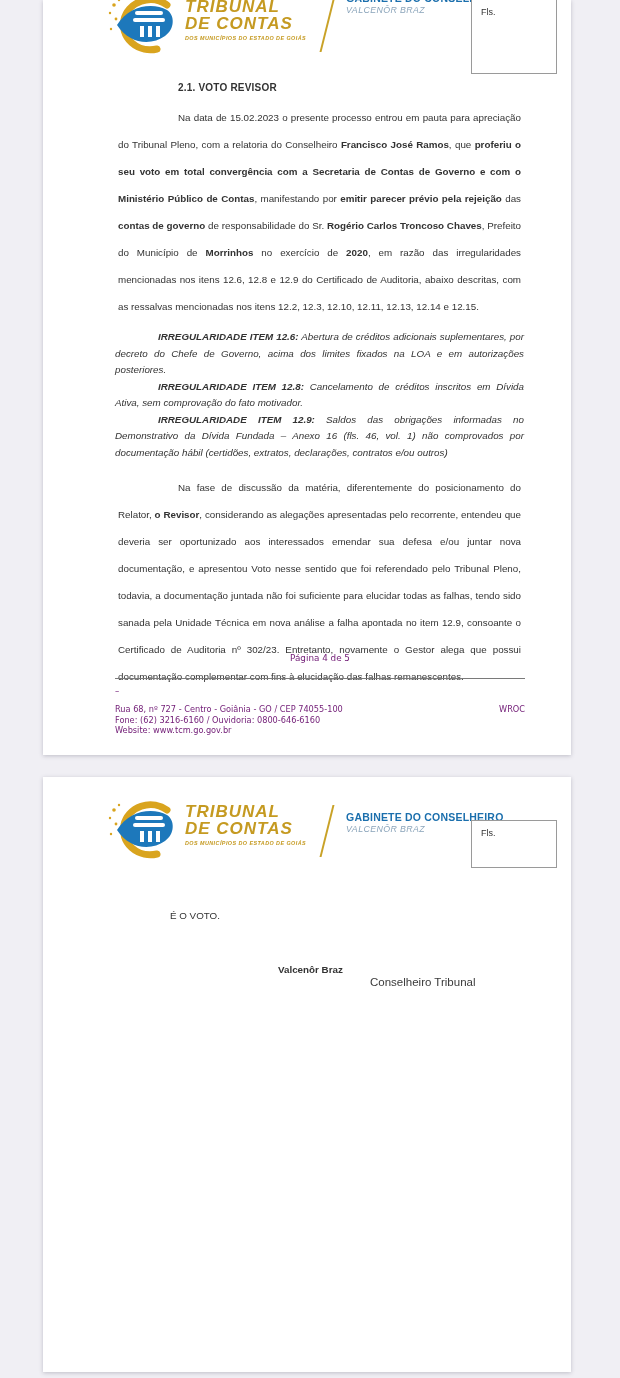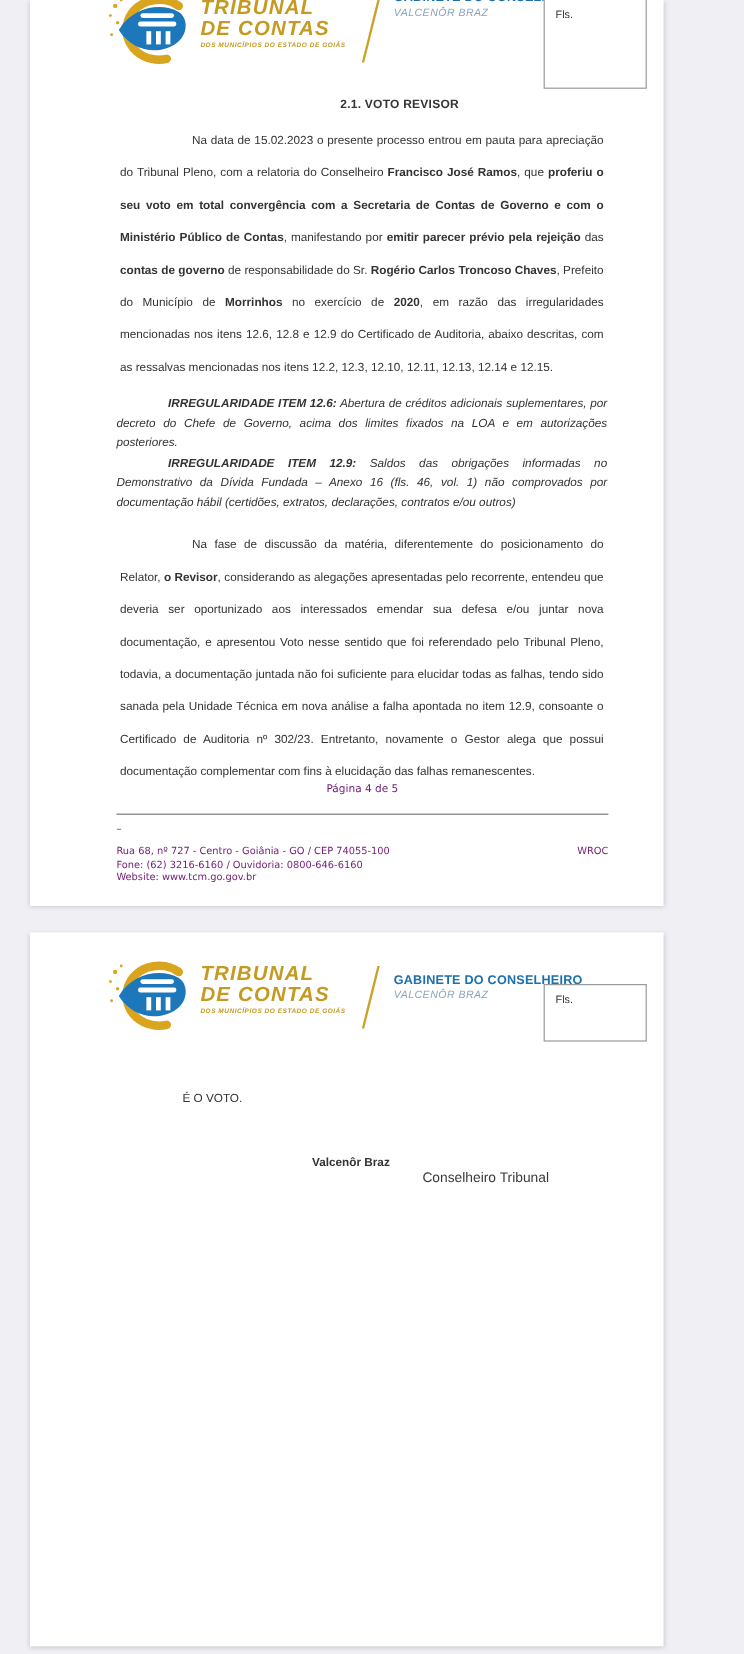--- a/index.html
+++ b/index.html
@@ -3,21 +3,21 @@
 <meta charset="utf-8">
 <style>
   html,body{margin:0;padding:0;}
   body{
     width:620px;height:1378px;position:relative;overflow:hidden;
     background:#f0eff4;
     font-family:"Liberation Sans", sans-serif;
     -webkit-font-smoothing:antialiased;
   }
   .page{
-    position:absolute;left:25px;width:528px;background:#ffffff;
+    position:absolute;left:43px;width:528px;background:#ffffff;
     box-shadow:0 1px 4px rgba(70,70,90,0.28);
   }
   #page1{top:0;height:755px;}
   #page2{top:777px;height:595px;}
 
   
   .header-clip{position:relative;overflow:hidden;}
   .p1 .header-clip{height:76px;}
   .p2 .header-clip{height:110px;}
   .header-inner{
@@ -55,21 +55,21 @@
   }
   .p2 .fls-box{top:43px;height:48px;}
   .p1 .fls-box{top:-16px;height:90px;}
   .fls-label{font-size:9px;color:#333;display:block;}
   .p2 .fls-box .fls-label{padding:7px 0 0 9px;}
   .p1 .fls-box .fls-label{padding:22px 0 0 9px;}
 
   
   .doc-body{padding:0 47px 0 72px;color:#333;}
   .heading{
-    margin:6px 0 0 63px;font-weight:bold;font-size:10px;letter-spacing:0.2px;text-align:center;
+    margin:6px 0 0 63px;font-weight:bold;font-size:10px;letter-spacing:0.2px;
   }
   .para{
     margin:3px;font-size:9.8px;line-height:27px;text-align:justify;
     text-indent:60px;
   }
   .para.first{margin-top:11px;}
   .irreg{margin-top:9px;}
   .irreg p{
     margin:0;font-size:9.8px;line-height:16.5px;text-align:justify;
     font-style:italic;text-indent:43px;
@@ -127,20 +127,21 @@
     <div class="fls-box">
       <span class="fls-label">Fls.</span>
     </div>
   </div>
 
   <div class="doc-body">
     <p class="heading">2.1. VOTO REVISOR</p>
     <p class="para first"><span>Na data de 15.02.2023 o presente processo entrou em pauta para apreciação do Tribunal Pleno, com a relatoria do Conselheiro </span><span style="font-weight: bold;">Francisco José Ramos</span><span>, que </span><span style="font-weight: bold;">proferiu o seu voto em total convergência com a Secretaria de Contas de Governo e com o Ministério Público de Contas</span><span>, manifestando por </span><span style="font-weight: bold;">emitir parecer prévio pela rejeição</span><span> das </span><span style="font-weight: bold;">contas de governo</span><span> de responsabilidade do Sr. </span><span style="font-weight: bold;">Rogério Carlos Troncoso Chaves</span><span>, Prefeito do Município de </span><span style="font-weight: bold;">Morrinhos</span><span> no exercício de </span><span style="font-weight: bold;">2020</span><span>, em razão das irregularidades mencionadas nos itens 12.6, 12.8 e 12.9 do Certificado de Auditoria, abaixo descritas, com as ressalvas mencionadas nos itens 12.2, 12.3, 12.10, 12.11, 12.13, 12.14 e 12.15.</span></p>
     <div class="irreg">
       <p><span style="font-weight: bold; ">IRREGULARIDADE ITEM 12.6:</span><span style="font-style: italic;"> Abertura de créditos adicionais suplementares, por decreto do Chefe de Governo, acima dos limites fixados na LOA e em autorizações posteriores.</span></p>
+      <p><span style="font-weight: bold; font-style: italic;">IRREGULARIDADE ITEM 12.8:</span><span style="font-style: italic;"> Cancelamento de créditos inscritos em Dívida Ativa, sem comprovação do fato motivador.</span></p>
       <p><span style="font-weight: bold; font-style: italic;">IRREGULARIDADE ITEM 12.9:</span><span style="font-style: italic;"> Saldos das obrigações informadas no Demonstrativo da Dívida Fundada – Anexo 16 (fls. 46, vol. 1) não comprovados por documentação hábil (certidões, extratos, declarações, contratos e/ou outros)</span></p>
     </div>
     <p class="para second"><span>Na fase de discussão da matéria, diferentemente do posicionamento do Relator, </span><span style="font-weight: bold;">o Revisor</span><span>, considerando as alegações apresentadas pelo recorrente, entendeu que deveria ser oportunizado aos interessados emendar sua defesa e/ou juntar nova documentação, e apresentou Voto nesse sentido que foi referendado pelo Tribunal Pleno, todavia, a documentação juntada não foi suficiente para elucidar todas as falhas, tendo sido sanada pela Unidade Técnica em nova análise a falha apontada no item 12.9, consoante o Certificado de Auditoria nº 302/23. Entretanto, novamente o Gestor alega que possui documentação complementar com fins à elucidação das falhas remanescentes.</span></p>
   </div>
 
   <div class="footer">
     <div class="pagenum">Página 4 de 5</div>
     <hr class="footer-rule">
     <div class="footer-dash">–</div>
     <div class="addr-row">

